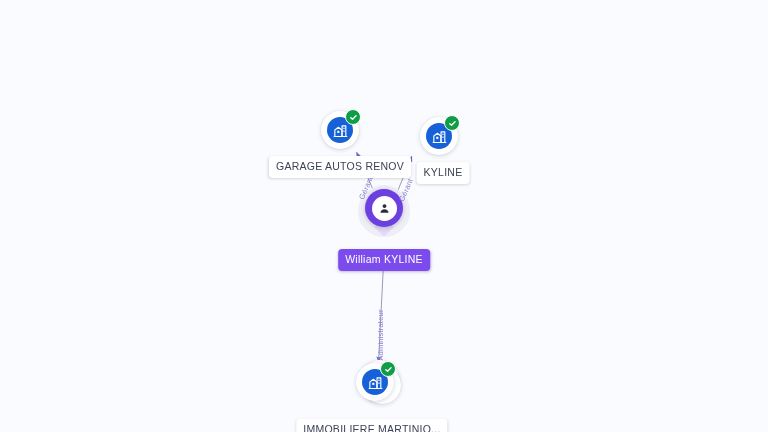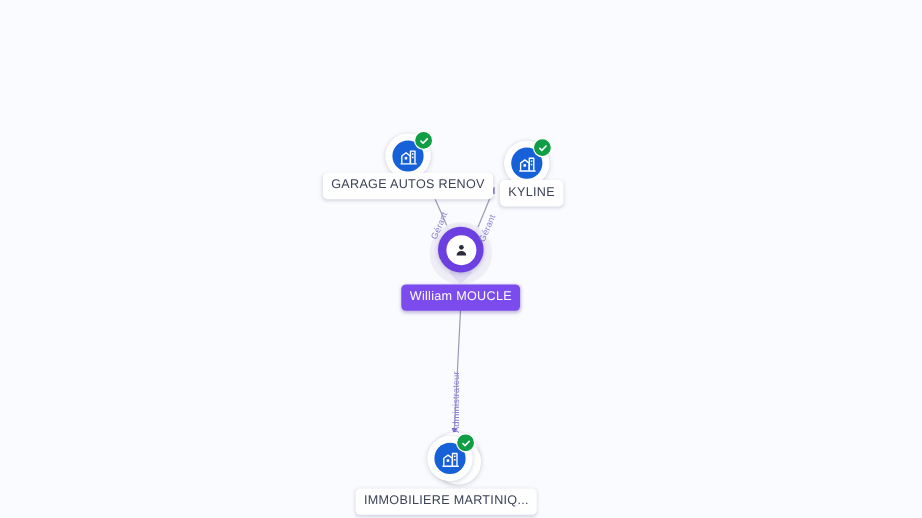--- a/index.html
+++ b/index.html
@@ -140,20 +140,21 @@
     background: #ffffff;
     color: #3c4257;
     font-size: 10.5px;
     letter-spacing: 0.25px;
     line-height: 1;
     padding: 5px 7px 6px 7px;
     border-radius: 4px;
     white-space: nowrap;
     box-shadow: 0 1px 3px rgba(40,50,90,0.18);
     z-index: 10;
+    margin-top: 12px;
   }
   .node-label.person {
     background: #7b4bee;
     color: #ffffff;
     border-radius: 4px;
     box-shadow: 0 1px 3px rgba(60,30,140,0.3);
   }
 
   
   .edge-label {
@@ -237,21 +238,21 @@
     <div class="pin-halo"></div>
     <div class="pin">
       <div class="pin-inner">
         <svg width="13" height="13" viewBox="0 0 24 24" aria-hidden="true">
           <circle cx="12" cy="7.6" r="3.6" fill="#2b2b3c"></circle>
           <path d="M4.6 20c0-4.1 3.3-6.6 7.4-6.6s7.4 2.5 7.4 6.6z" fill="#2b2b3c"></path>
         </svg>
       </div>
     </div>
   </div>
-  <div class="node-label person" style="left:384px; top:237px;">William MOUCLE</div>
+  <div class="node-label person" style="left:384px; top:237px;">William KYLINE</div>
 
   <div class="node" style="left:375px; top:382px;">
     <div class="company-disc stack-back-1"></div>
     <div class="company-disc stack-back-2"></div>
     <div class="company-disc stack-front">
       <div class="company-badge-inner">
         <svg width="17" height="17" viewBox="0 0 24 24" aria-hidden="true">
           <path d="M3 20.5h18" stroke="#ffffff" stroke-width="1.6" stroke-linecap="round" fill="none"></path>
           <path d="M4 20V11.2l5-3.8 5 3.8V20" stroke="#ffffff" stroke-width="1.6" stroke-linejoin="round" fill="none"></path>
           <path d="M14.2 20V5.5h5.3V20" stroke="#ffffff" stroke-width="1.6" stroke-linejoin="round" fill="none"></path>

